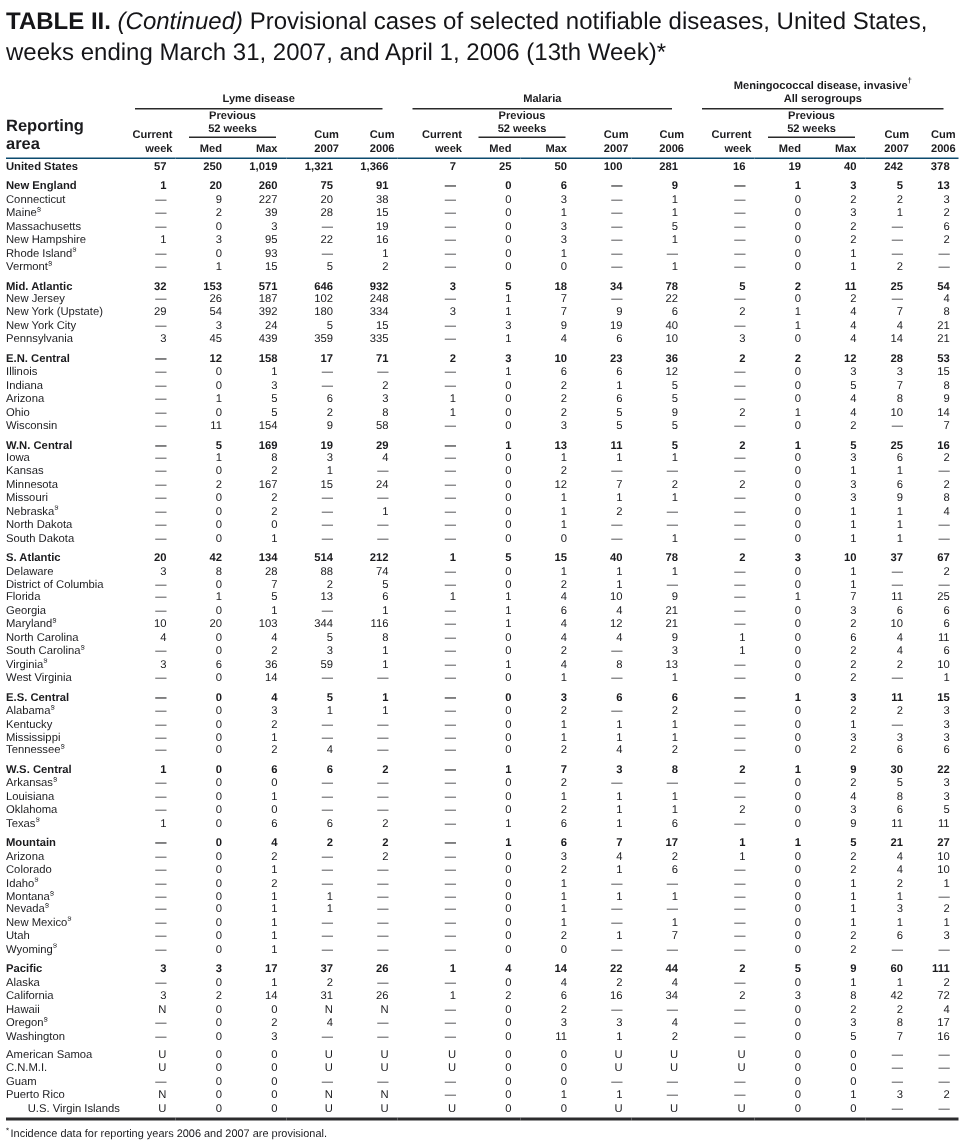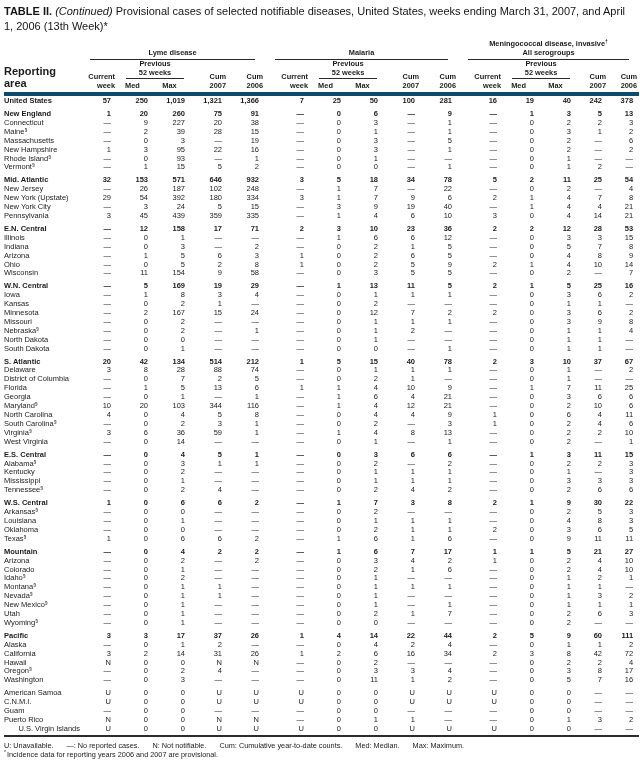--- a/index.html
+++ b/index.html
@@ -4,46 +4,46 @@
 <style>
   * { margin: 0; padding: 0; box-sizing: border-box; }
   html, body { background: #ffffff; }
   body {
     width: 640px; height: 765px; overflow: hidden;
     font-family: "Liberation Sans", "DejaVu Sans", sans-serif;
     color: #1b1b1e;
   }
   .page { padding: 4px 1px 0 4px; }
 
-  .title { font-size: 11px; line-height: 1.32; width: 632px; margin-bottom: 7px; color: #151518; }
+  .title { font-size: 16px; line-height: 1.32; width: 632px; margin-bottom: 7px; color: #151518; }
   .title .b { font-weight: bold; }
   .title .i { font-style: italic; }
 
   table { border-collapse: collapse; table-layout: fixed; width: 635px; }
   th { font-weight: bold; font-size: 7.4px; vertical-align: bottom; padding: 0; color: #1b1b1e; }
 
   th.area-h { text-align: left; padding-bottom: 3px; font-size: 11px; }
 
   th.grp { vertical-align: bottom; }
   th.grp .gw { margin: 0 10px; border-bottom: 1px solid #2a2a2a; padding-bottom: 2px; text-align: center; line-height: 1.15; white-space: pre-line; }
   sup { font-size: 5.2px; vertical-align: super; line-height: 0; }
 
   th.cw  { text-align: right; padding-right: 2px; height: 24px; }
   th.cum { text-align: right; padding-right: 2px; }
   th .hstack { display: inline-block; white-space: pre-line; line-height: 1.15; padding-bottom: 2px; }
   th.prev { vertical-align: top; }
   th.prev .pw { margin: 0 7px 0 9px; border-bottom: 1px solid #2a2a2a; white-space: pre-line; line-height: 1.15; padding-bottom: 1px; }
-  th.mm { text-align: center; padding-right: 6px; padding-bottom: 2px; padding-top: 2px; margin-top: 48px; }
+  th.mm { text-align: right; padding-right: 6px; padding-bottom: 2px; padding-top: 2px; margin-top: 48px; }
 
   td { font-size: 7.5px; height: 8.9px; line-height: 8.9px; padding: 0; white-space: nowrap; overflow: hidden; color: #1b1b1e; }
   td.area { text-align: left; }
   td.num  { text-align: right; padding-right: 6px; }
   tr.bold td { font-weight: bold; }
   tr.sp td { height: 4px; line-height: 4px; font-size: 1px; }
-  tbody tr:first-child td { border-top: 4px solid #0c4a6e; padding-top: 1px; }
+  tbody tr:first-child td { border-top: 1px solid #0c4a6e; padding-top: 1px; }
   tbody tr:last-child td { border-bottom: 2.6px solid #2c2c2e; padding-bottom: 1px; text-align: right; }
 
   .footnotes { margin-top: 4px; font-size: 7.3px; line-height: 1.32; width: 632px; color: #1b1b1e; }
   .ab { margin-right: 13px; }
   .fn { padding-left: 5px; text-indent: -5px; }
   .fn sup, .fnplain sup { margin-right: 1px; }
 </style>
 </head>
 <body>
 
@@ -1359,18 +1359,17 @@
           <td class="num">U</td>
           <td class="num">0</td>
           <td class="num">0</td>
           <td class="num">—</td>
           <td class="num">—</td>
         </tr>
       </tbody>
   </table>
 
   <div class="footnotes">
-    <div><span class="ab">U: Unavailable.</span><span class="ab">—: No reported cases.</span><span class="ab">N: Not notifiable.</span><span class="ab">Cum: Cumulative year-to-date counts.</span><span class="ab">Med: Median.</span><span class="ab">Max: Maximum.</span></div>
     <div class="fn"><sup>*</sup><span>Incidence data for reporting years 2006 and 2007 are provisional.</span></div>
 
   </div>
 
 </div>
 
 </body></html>

